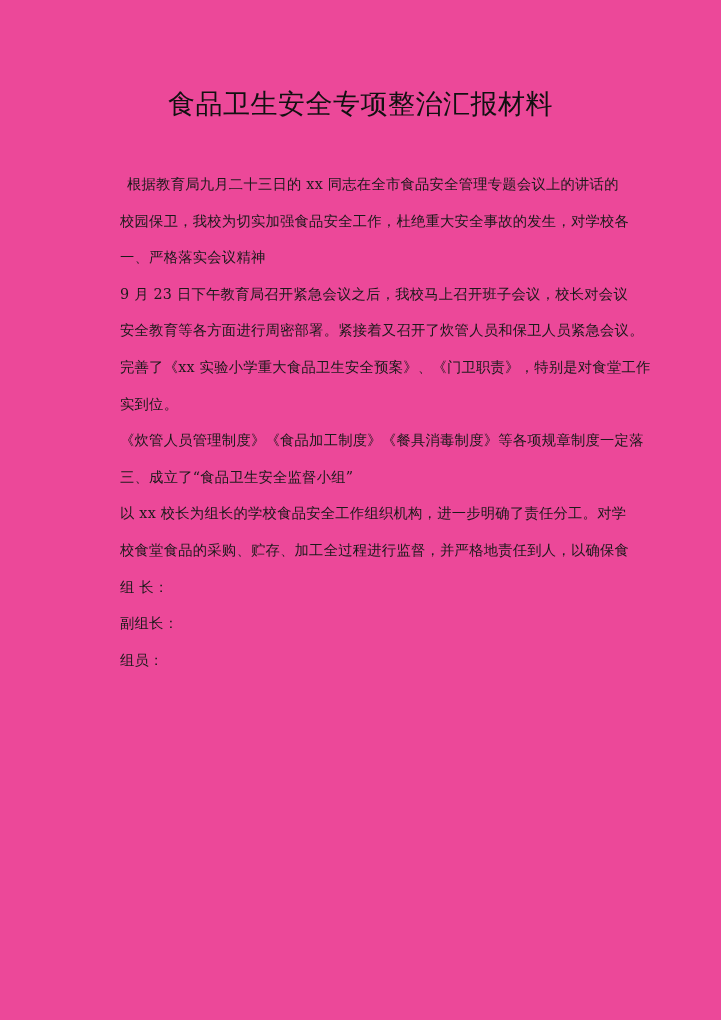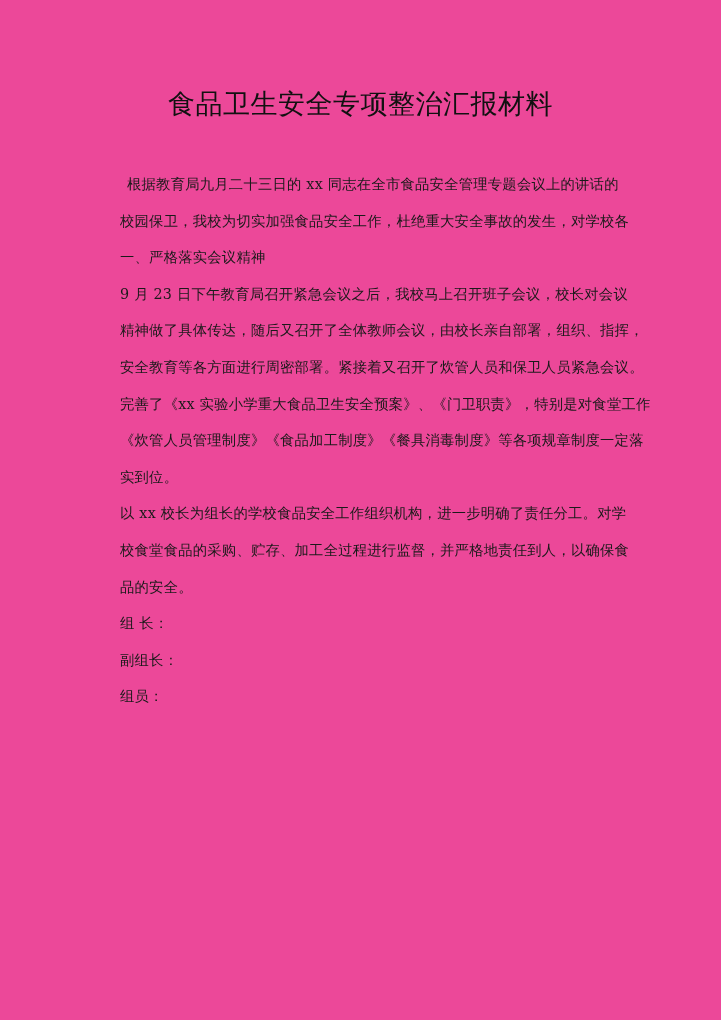--- a/index.html
+++ b/index.html
@@ -56,25 +56,24 @@
 <body>
 
 <div class="page">
   <h1 class="title">食品卫生安全专项整治汇报材料</h1>
 
   <div class="body">
     <div class="line indent">根据教育局九月二十三日的 xx 同志在全市食品安全管理专题会议上的讲话的</div>
     <div class="line">校园保卫，我校为切实加强食品安全工作，杜绝重大安全事故的发生，对学校各</div>
     <div class="line">一、严格落实会议精神</div>
     <div class="line">9 月 23 日下午教育局召开紧急会议之后，我校马上召开班子会议，校长对会议</div>
-    <div class="line">精神做了具体传达，随后又召开了全体教师会议，由校长亲自部署，组织、指挥，</div>
     <div class="line">安全教育等各方面进行周密部署。紧接着又召开了炊管人员和保卫人员紧急会议。</div>
     <div class="line">完善了《xx 实验小学重大食品卫生安全预案》、《门卫职责》，特别是对食堂工作</div>
+    <div class="line">实到位。</div>
     <div class="line">《炊管人员管理制度》《食品加工制度》《餐具消毒制度》等各项规章制度一定落</div>
-    <div class="line">实到位。</div>
+    <div class="line">三、成立了“食品卫生安全监督小组”</div>
     <div class="line">以 xx 校长为组长的学校食品安全工作组织机构，进一步明确了责任分工。对学</div>
     <div class="line">校食堂食品的采购、贮存、加工全过程进行监督，并严格地责任到人，以确保食</div>
-    <div class="line">品的安全。</div>
     <div class="line">组 长：</div>
     <div class="line">副组长：</div>
     <div class="line">组员：</div>
   </div>
 </div>
 
 </body></html>

